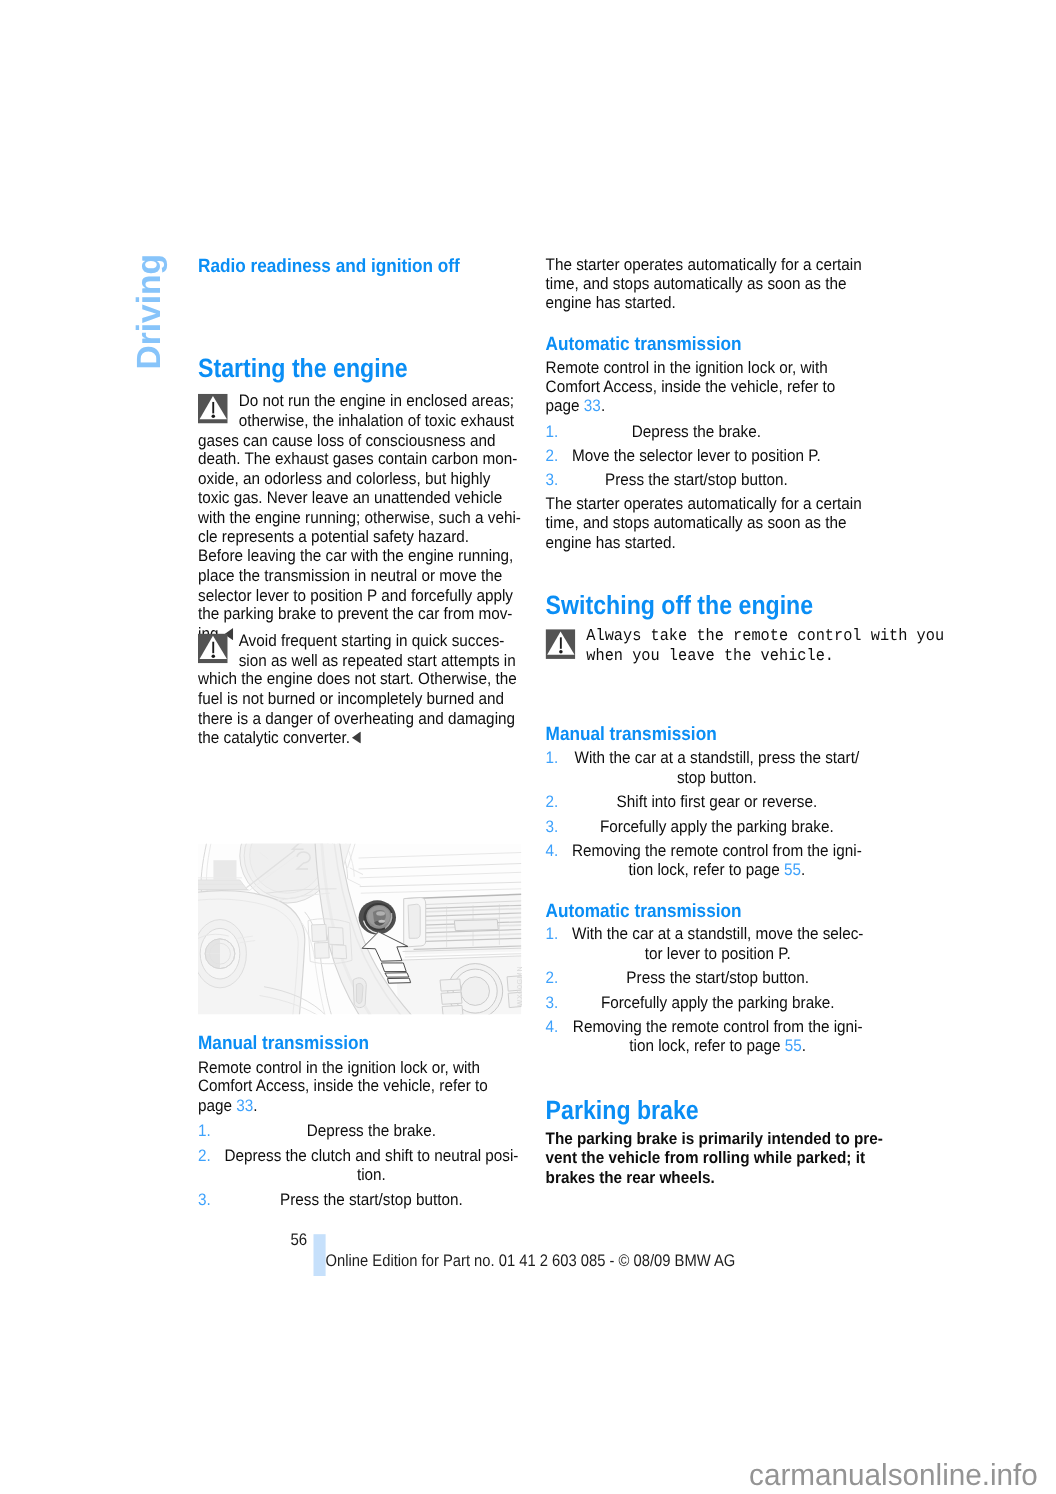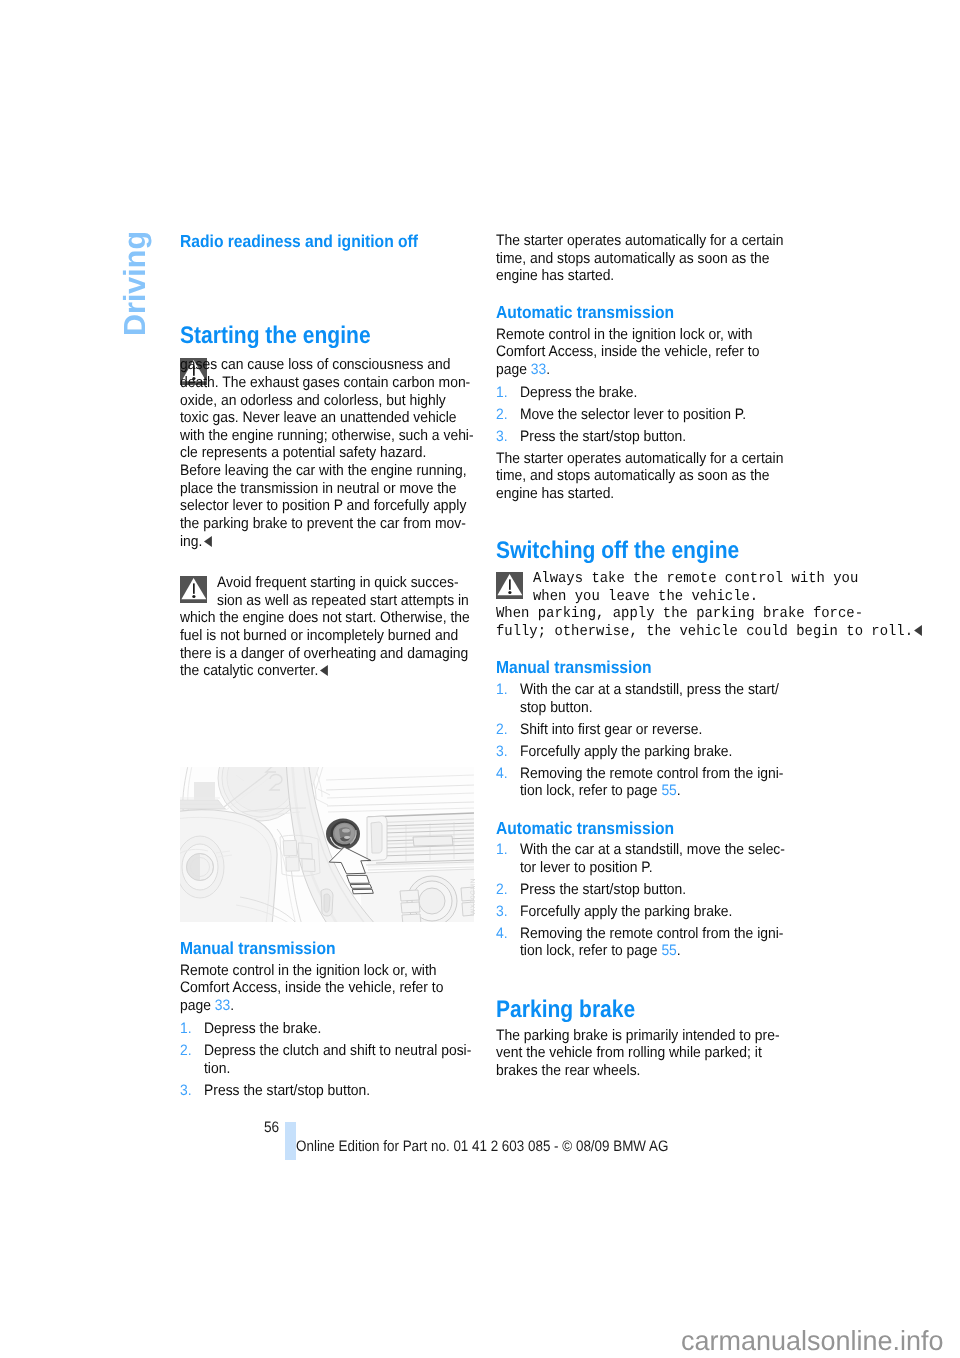--- a/index.html
+++ b/index.html
@@ -27,21 +27,21 @@
   .wicon svg{display:block;}
   .ind{padding-left:36.5px;}
   .endmark{display:inline-block;width:9px;height:11px;margin-left:1.5px;position:relative;top:1px;}
   .endmark svg{display:block;}
 
   .steps{margin:0;padding:0;list-style:none;}
   .steps li{position:relative;margin-bottom:4.3px;}
   .steps li:last-child{margin-bottom:0;}
   .steps .num{position:absolute;left:0;top:0;color:#3da1fc;font-size:15.1px;line-height:17.65px;
               transform:scaleX(0.9208);transform-origin:0 50%;}
-  .steps .txt{padding-left:24px;}
+  .steps .txt{padding-left:24px;text-align:center;}
 
   .fig{width:296px;height:155px;position:relative;}
   .fig svg{display:block;}
 
   .footer{position:absolute;left:264px;top:1120px;}
   .pgnum{position:absolute;left:0;top:0;font-size:15.2px;line-height:15.2px;color:#1c1c1c;
          transform:scaleX(0.9);transform-origin:0 0;}
   .fbar{position:absolute;left:21px;top:2px;width:11px;height:38px;background:#c6e0fb;}
   .ftext{position:absolute;left:32px;top:19px;font-size:15.2px;line-height:15.2px;color:#1c1c1c;
          white-space:nowrap;transform:scaleX(0.8835);transform-origin:0 0;}
@@ -61,20 +61,24 @@
       <h1 class="h1" style="position: absolute; top: 96.9px; left: 0px;">Starting the engine</h1>
       <div class="blk warnblock" style="position: absolute; top: 129.2px; left: 0px;">
         <span class="wicon">
           <svg viewBox="0 0 27 27" width="27" height="27">
             <rect x="0" y="0" width="27" height="27" fill="#535353"></rect>
             <path d="M13.6 2.0 L26.3 23.2 L1.4 23.2 Z" fill="#ffffff"></path>
             <rect x="13.0" y="7.4" width="1.7" height="10.4" fill="#1a1a1a"></rect>
             <circle cx="13.9" cy="20.5" r="1.6" fill="#1a1a1a"></circle>
           </svg>
         </span>
+        <div class="ind">
+          <div class="ln">Do not run the engine in enclosed areas;</div>
+          <div class="ln">otherwise, the inhalation of toxic exhaust</div>
+        </div>
         <div>
           <div class="ln">gases can cause loss of consciousness and</div>
           <div class="ln">death. The exhaust gases contain carbon mon-</div>
           <div class="ln">oxide, an odorless and colorless, but highly</div>
           <div class="ln">toxic gas. Never leave an unattended vehicle</div>
           <div class="ln">with the engine running; otherwise, such a vehi-</div>
           <div class="ln">cle represents a potential safety hazard.</div>
           <div class="ln">Before leaving the car with the engine running,</div>
           <div class="ln">place the transmission in neutral or move the</div>
           <div class="ln">selector lever to position P and forcefully apply</div>
@@ -337,26 +341,20 @@
             <rect x="0" y="0" width="27" height="27" fill="#535353"></rect>
             <path d="M13.6 2.0 L26.3 23.2 L1.4 23.2 Z" fill="#ffffff"></path>
             <rect x="13.0" y="7.4" width="1.7" height="10.4" fill="#1a1a1a"></rect>
             <circle cx="13.9" cy="20.5" r="1.6" fill="#1a1a1a"></circle>
           </svg>
         </span>
         <div class="ind">
           <div class="ln">Always take the remote control with you</div>
           <div class="ln">when you leave the vehicle.</div>
         </div>
-        <div>
-          <div class="ln">When parking, apply the parking brake force-</div>
-          <div class="ln">fully; otherwise, the vehicle could begin to roll.<span class="endmark"><svg width="9" height="11" viewBox="0 0 9 11">
-                <path d="M8.6 0 L8.6 11 L0 5.6 Z" fill="#3c3c3c"></path>
-              </svg></span></div>
-        </div>
       </div>
       <h2 class="h2" style="position: absolute; top: 432.3px; left: 0px;">Manual transmission</h2>
       <ol class="steps" style="position: absolute; top: 454px; left: 0px;">
         <li>
           <span class="num">1.</span>
           <div class="txt">
             <div class="ln">With the car at a standstill, press the start/</div>
             <div class="ln">stop button.</div>
           </div>
         </li>
@@ -403,21 +401,21 @@
         </li>
         <li>
           <span class="num">4.</span>
           <div class="txt">
             <div class="ln">Removing the remote control from the igni-</div>
             <div class="ln">tion lock, refer to page <span class="blue">55</span>.</div>
           </div>
         </li>
       </ol>
       <h1 class="h1" style="position: absolute; top: 771px; left: 0px;">Parking brake</h1>
-      <div class="blk" style="position: absolute; top: 799.7px; left: 0px;">
+      <div class="blk" style="position: absolute; top: 799.7px; left: 0px; font-weight: bold;">
         <div class="ln">The parking brake is primarily intended to pre-</div>
         <div class="ln">vent the vehicle from rolling while parked; it</div>
         <div class="ln">brakes the rear wheels.</div>
       </div>
     </div>
 
   <div class="footer">
     <div class="pgnum">56</div>
     <div class="fbar"></div>
     <div class="ftext">Online Edition for Part no. 01 41 2 603 085 - © 08/09 BMW AG</div>

